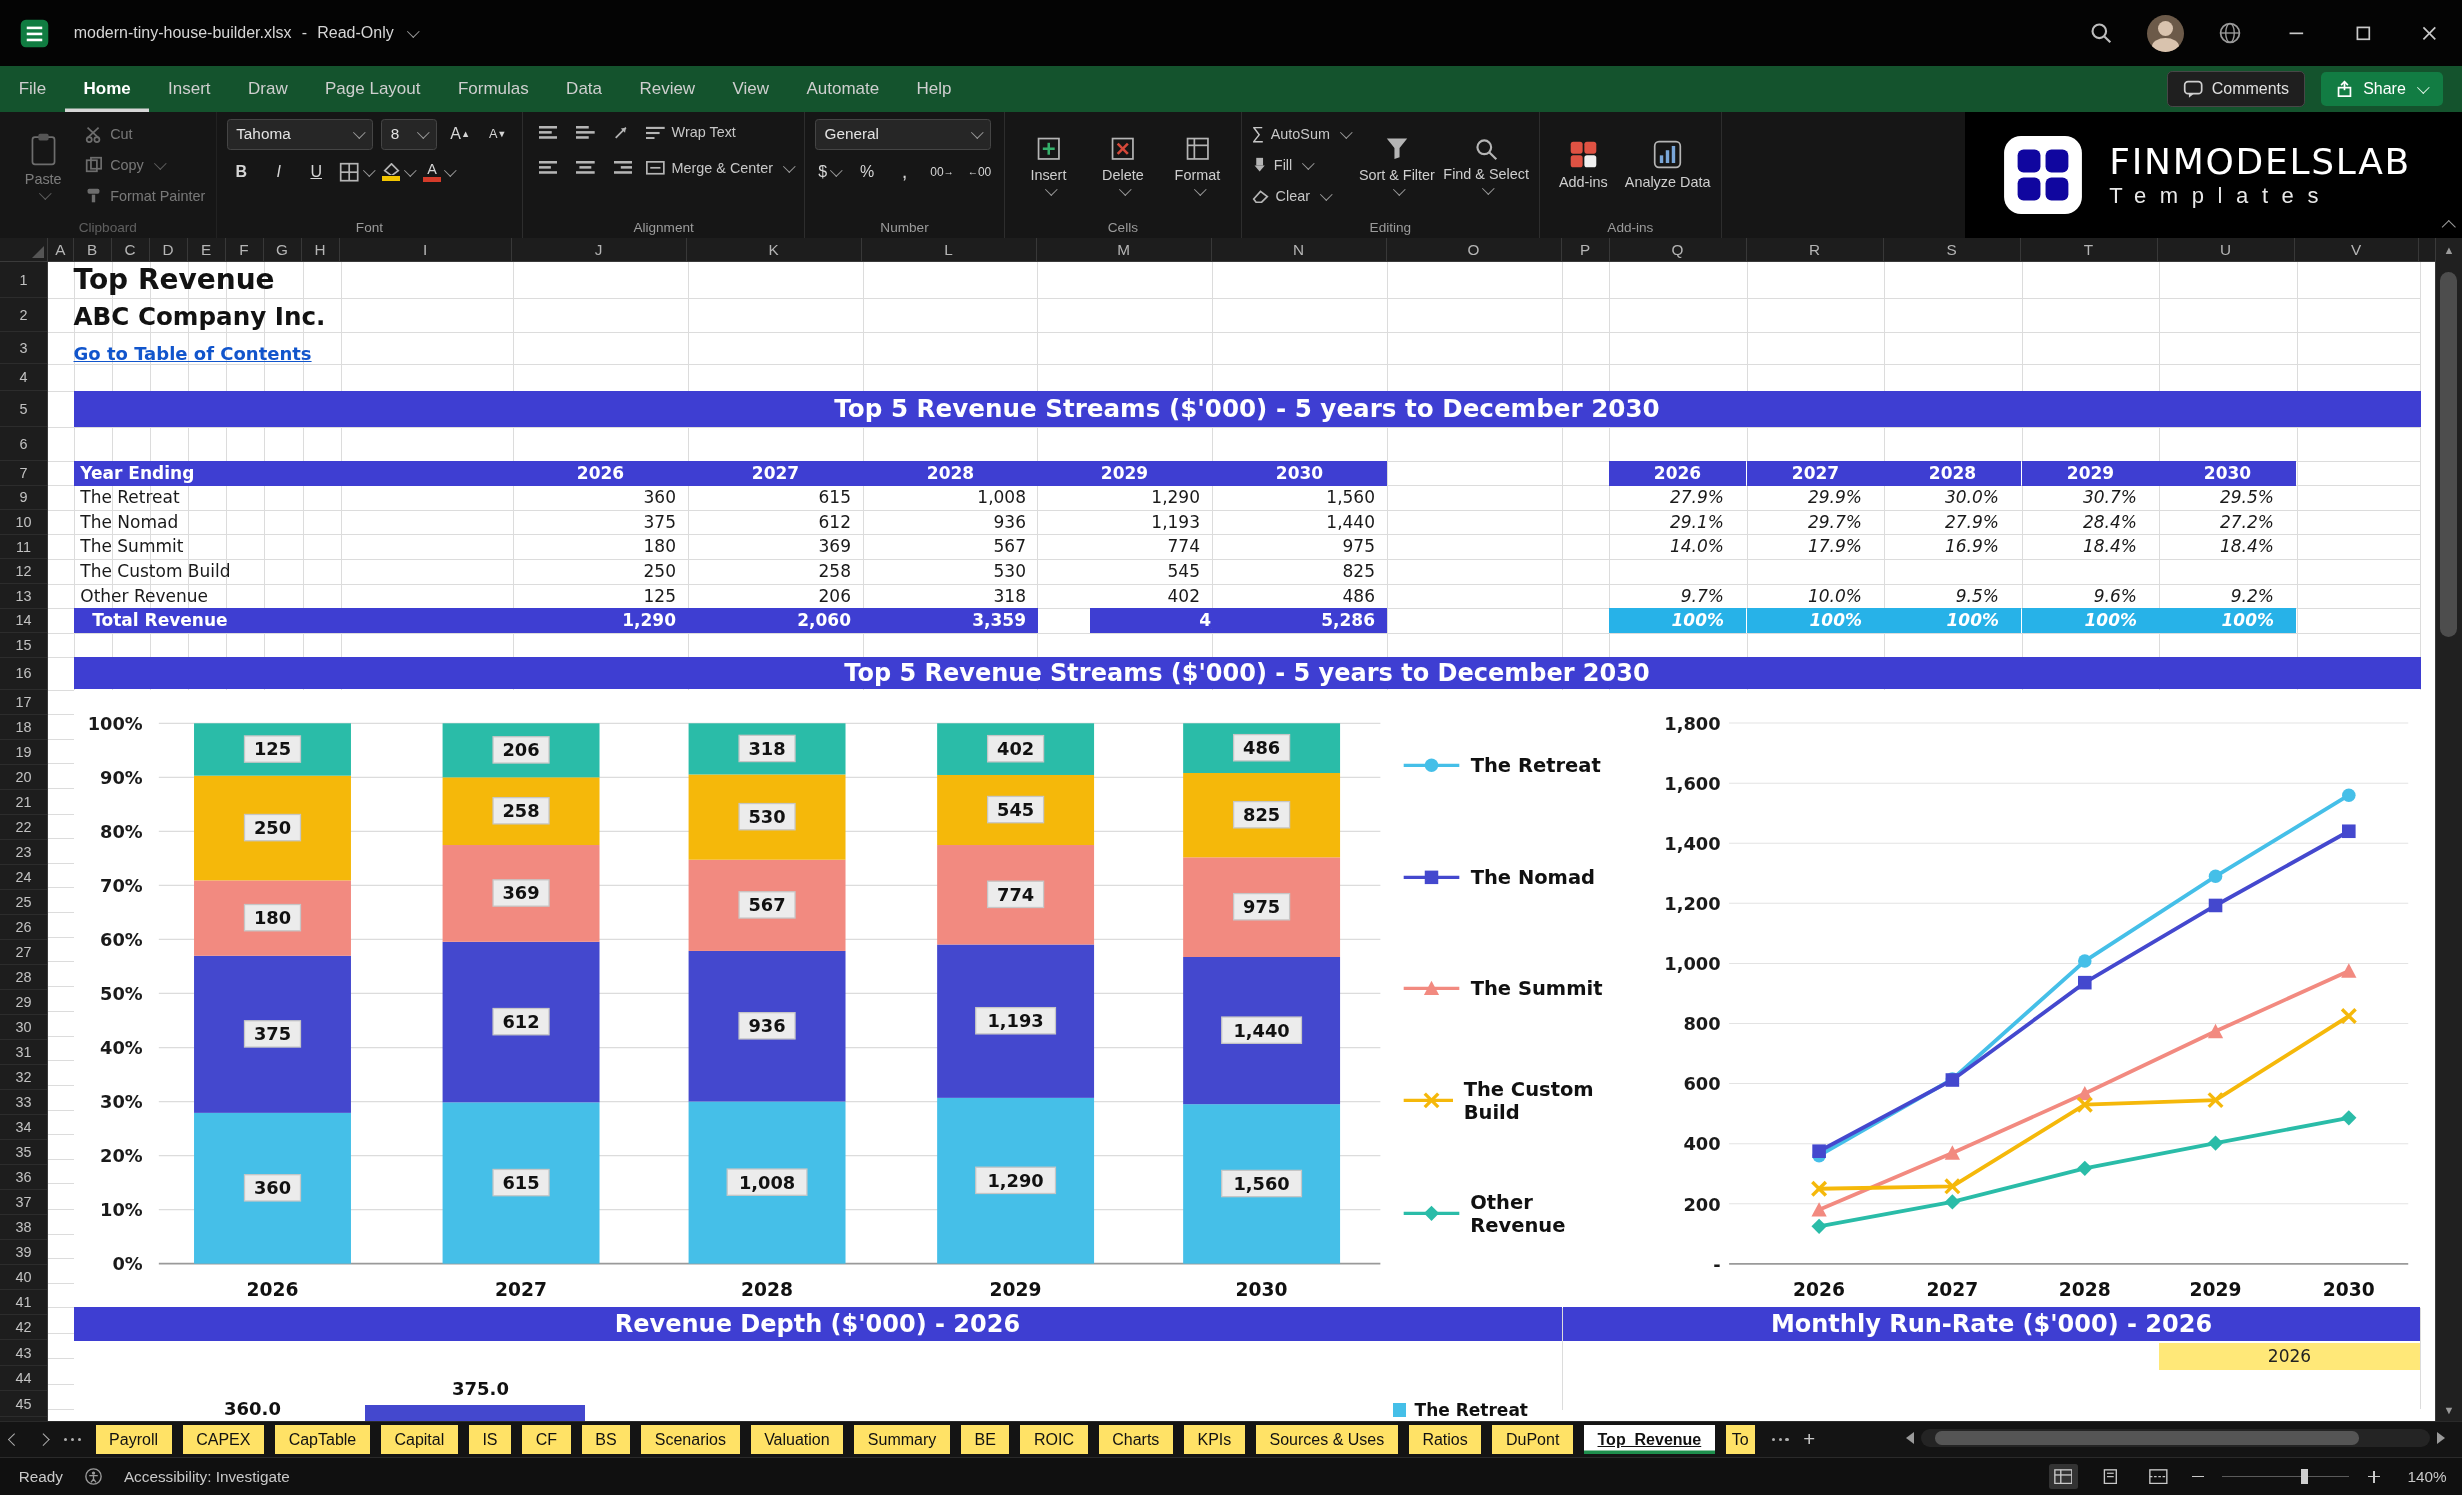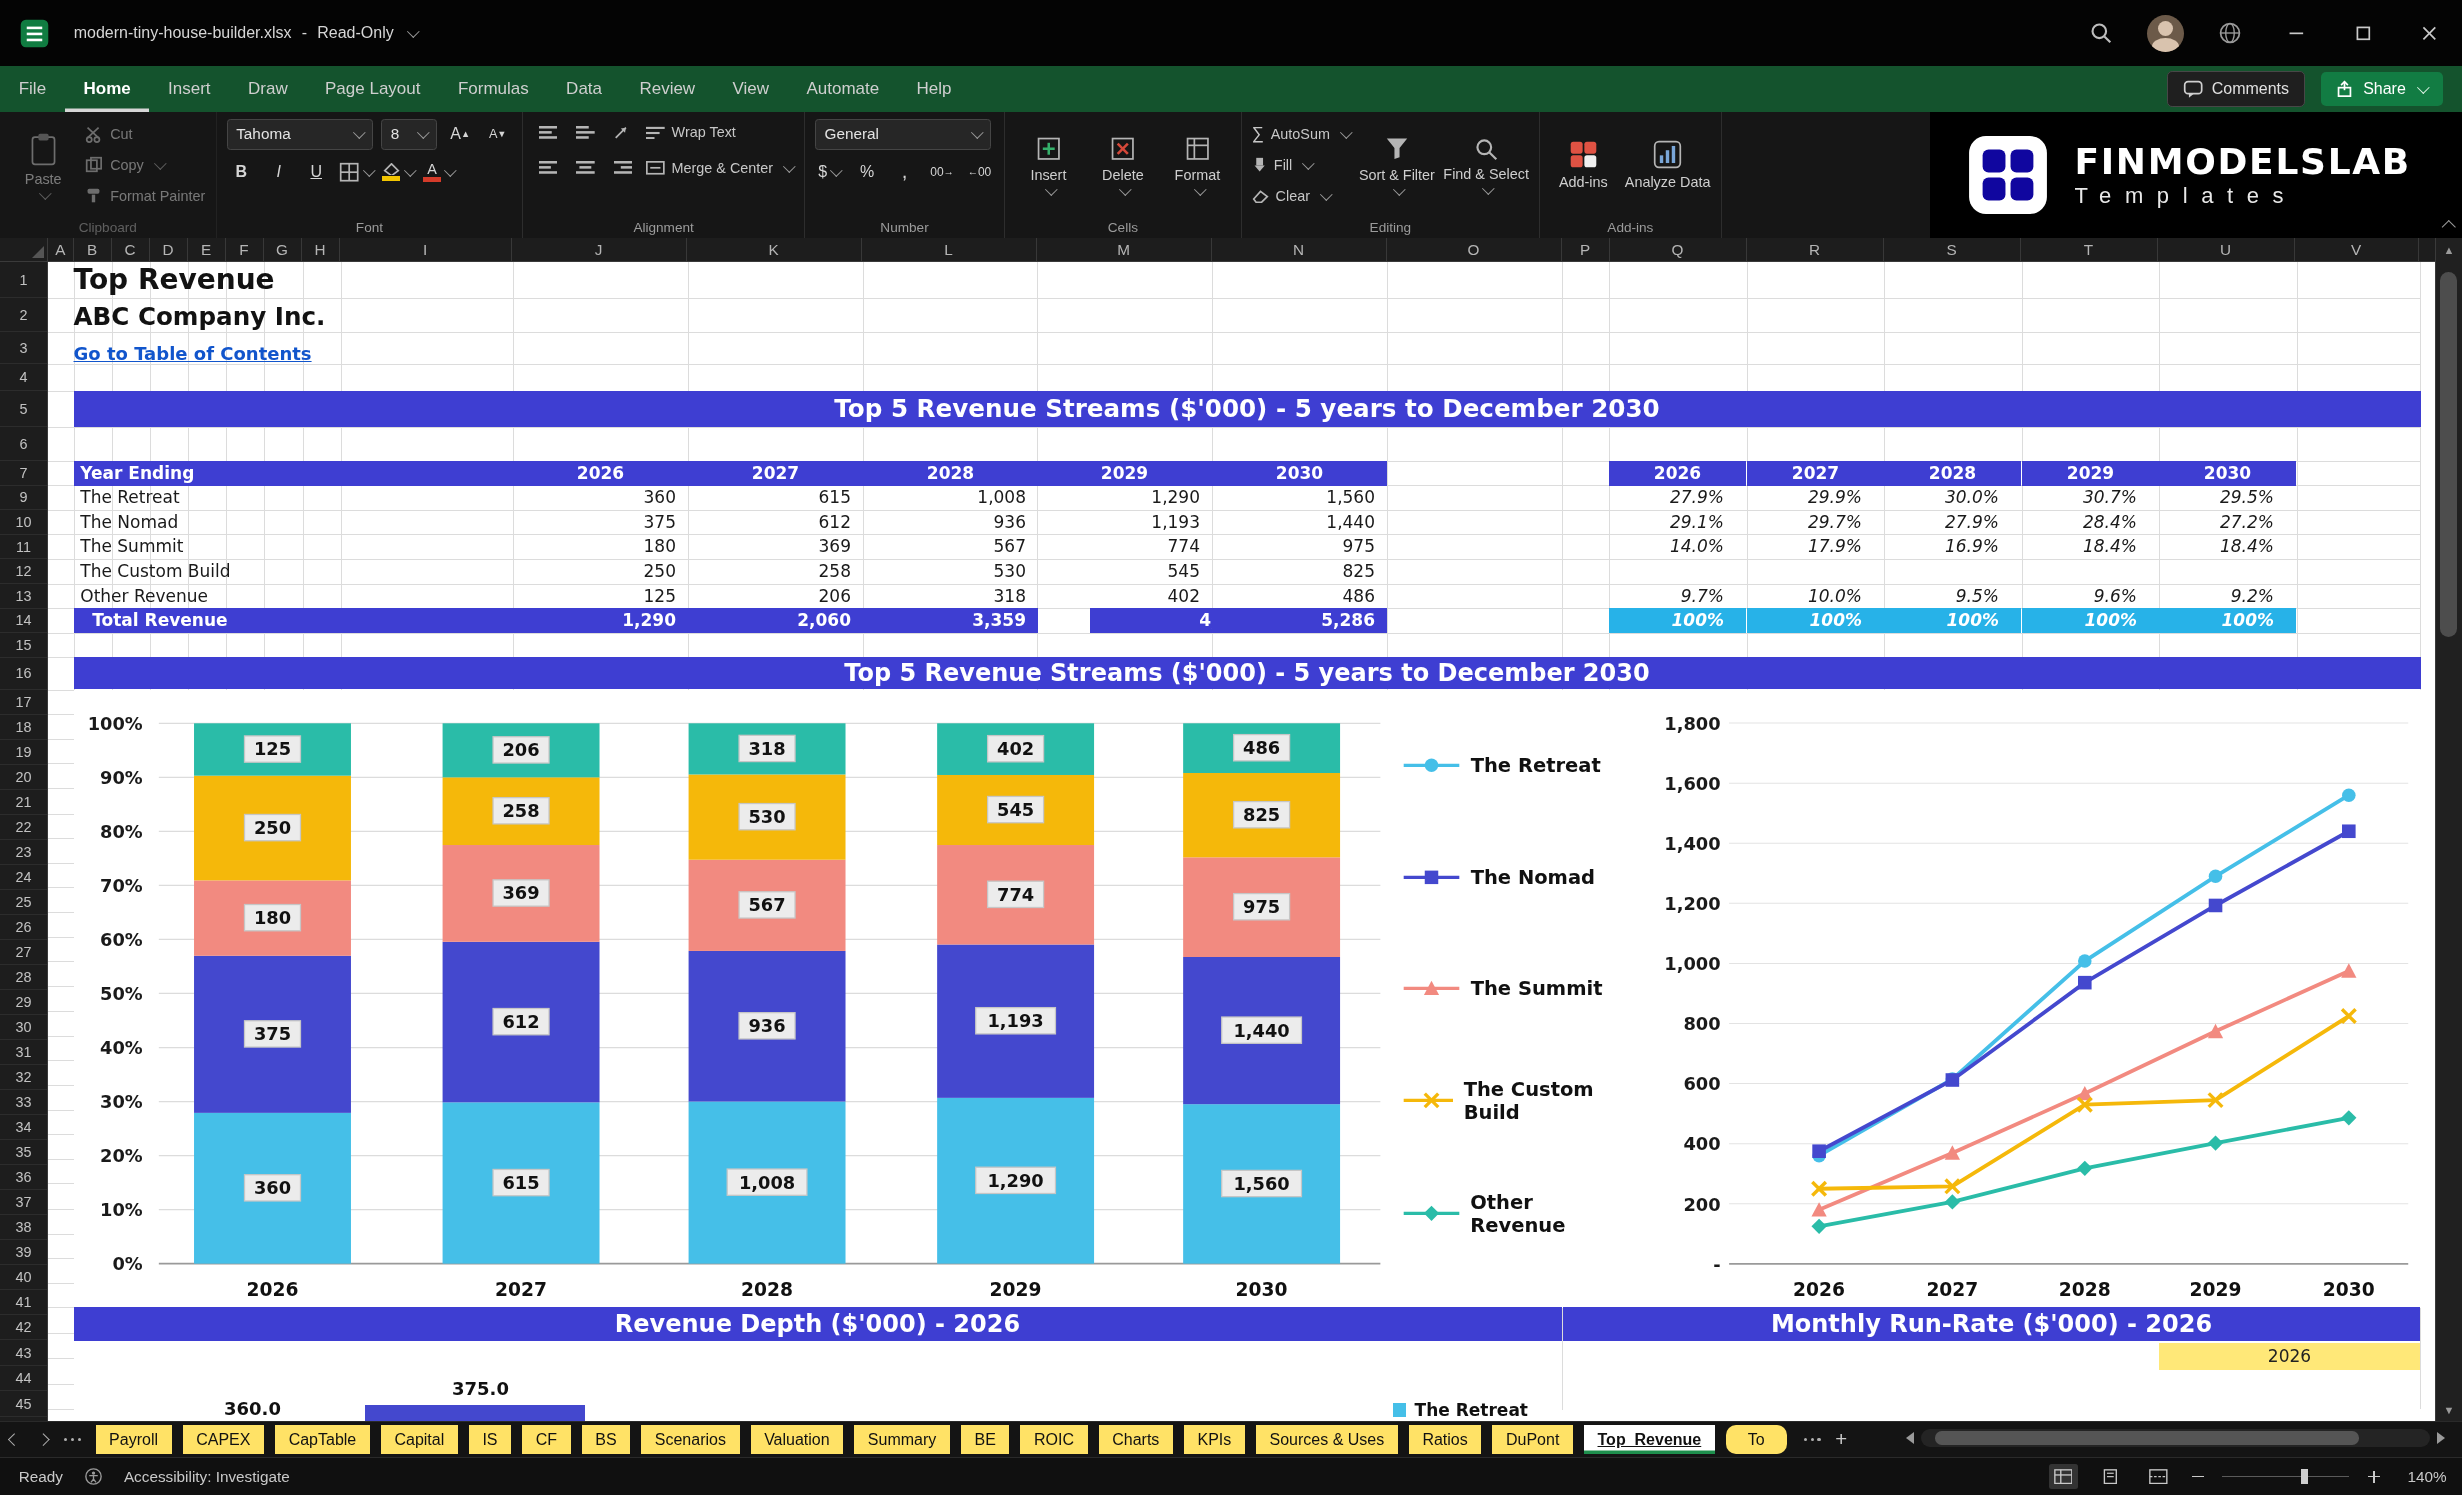--- a/index.html
+++ b/index.html
@@ -34,21 +34,21 @@
   .smallbtn{display:flex;align-items:center;gap:6.8px;color:#c7c7c7;font-size:14.4px;height:24px;cursor:pointer;white-space:nowrap;}
   .dim{opacity:.55;}
   .combo{display:flex;align-items:center;justify-content:space-between;background:#262626;border:0.8px solid #454545;border-radius:3.4px;color:#e3e3e3;font-size:15.3px;padding:0 8.5px;height:31px;box-sizing:border-box;cursor:pointer;}
   .rrow{display:flex;align-items:center;gap:8.5px;}
   .rcol{display:flex;flex-direction:column;gap:8.5px;}
   .iconbtn{min-width:29px;height:27px;display:flex;align-items:center;justify-content:center;color:#d5d5d5;font-size:16px;border-radius:2.5px;cursor:pointer;}
   .bld{font-weight:bold;} .itl{font-style:italic;} .und{text-decoration:underline;}
   .colorbar{display:flex;flex-direction:column;align-items:center;line-height:14.4px;}
   .colorbar .bar{width:18.7px;height:5.1px;margin-top:0.8px;}
   .brand{margin-left:auto;background:#000;display:flex;align-items:center;gap:22px;padding:0 51px 0 34px;}
-  .brand-name{color:#fff;font-size:36px;font-weight:bold;letter-spacing:1.7px;font-family:"DejaVu Sans",sans-serif;}
+  .brand-name{color:#fff;font-size:36px;font-weight:normal;letter-spacing:1.7px;font-family:"DejaVu Sans",sans-serif;}
   .brand-sub{color:#e8e8e8;font-size:22px;letter-spacing:13.6px;margin-top:1.7px;}
   .ribbon-collapse{position:absolute;right:8.5px;bottom:3.4px;color:#9a9a9a;}
   .chev-up{display:inline-block;width:8.5px;height:8.5px;border-left:1.7px solid #9a9a9a;border-top:1.7px solid #9a9a9a;transform:rotate(45deg);}
 
   
   .sheet{position:absolute;top:238px;left:0;width:2462px;height:1184px;background:#fff;}
   .corner{position:absolute;left:0;top:0;width:48px;height:24px;background:#1d1d1d;border-right:0.8px solid #3a3a3a;border-bottom:0.8px solid #3a3a3a;box-sizing:border-box;}
   .corner:after{content:"";position:absolute;right:3.4px;bottom:3.4px;border-left:12px solid transparent;border-bottom:12px solid #555;}
   .colheaders{position:absolute;left:48px;top:0;width:2388px;height:24px;background:#1d1d1d;border-bottom:0.8px solid #3a3a3a;white-space:nowrap;overflow:hidden;box-sizing:border-box;}
   .colh{display:inline-block;height:24px;line-height:23px;text-align:center;color:#b5b5b5;font-size:15.3px;border-right:0.8px solid #383838;box-sizing:border-box;cursor:pointer;}
@@ -101,21 +101,21 @@
 
   
   .tabbar{position:absolute;top:1421px;left:0;right:0;height:36px;background:#141414;border-top:0.8px solid #2a2a2a;display:flex;align-items:center;box-sizing:border-box;}
   .tnav{width:29px;height:29px;display:flex;align-items:center;justify-content:center;cursor:pointer;}
   .chev-l{width:7.6px;height:7.6px;border-left:1.7px solid #b0b0b0;border-bottom:1.7px solid #b0b0b0;transform:rotate(45deg);}
   .chev-r{width:7.6px;height:7.6px;border-right:1.7px solid #b0b0b0;border-top:1.7px solid #b0b0b0;transform:rotate(45deg);}
   .dots{display:flex;gap:3.4px;} .dots i{width:3.4px;height:3.4px;border-radius:50%;background:#b0b0b0;}
   .tabs-track{display:flex;align-items:center;margin-left:8.5px;}
   .tab{height:29px;line-height:29px;padding:0 13.6px;background:#FFE266;color:#111;font-size:16px;margin-right:11px;cursor:pointer;white-space:nowrap;}
   .tab.active{background:#fff;font-weight:bold;text-decoration:underline;box-shadow:inset 0 -3.4px 0 #1E8F4D;}
-  .tab.clip{max-width:37px;overflow:hidden;padding:0 22px;border-radius:10px;}
+  .tab.clip{max-width:37px;overflow:hidden;padding:0 6px;}
   .addtab{width:29px;height:29px;display:flex;align-items:center;justify-content:center;color:#c9c9c9;font-size:20.4px;cursor:pointer;}
   .hscroll{position:absolute;right:17px;top:6.8px;display:flex;align-items:center;gap:6.8px;}
   .hs-tri-l{width:0;height:0;border-top:6.8px solid transparent;border-bottom:6.8px solid transparent;border-right:8.5px solid #9a9a9a;cursor:pointer;}
   .hs-tri-r{width:0;height:0;border-top:6.8px solid transparent;border-bottom:6.8px solid transparent;border-left:8.5px solid #9a9a9a;cursor:pointer;}
   .hs-track{width:509px;height:18.7px;background:#242424;border-radius:9.3px;position:relative;}
   .hs-thumb{position:absolute;left:13.6px;top:2.5px;width:424px;height:13.6px;background:#555;border-radius:6.8px;cursor:pointer;}
 
   
   .statusbar{position:absolute;top:1457px;left:0;right:0;height:38px;background:#101010;border-top:0.8px solid #2a2a2a;color:#c9c9c9;font-size:15.3px;display:flex;align-items:center;box-sizing:border-box;}
   .sb-left{display:flex;align-items:center;gap:22px;margin-left:18.7px;}

